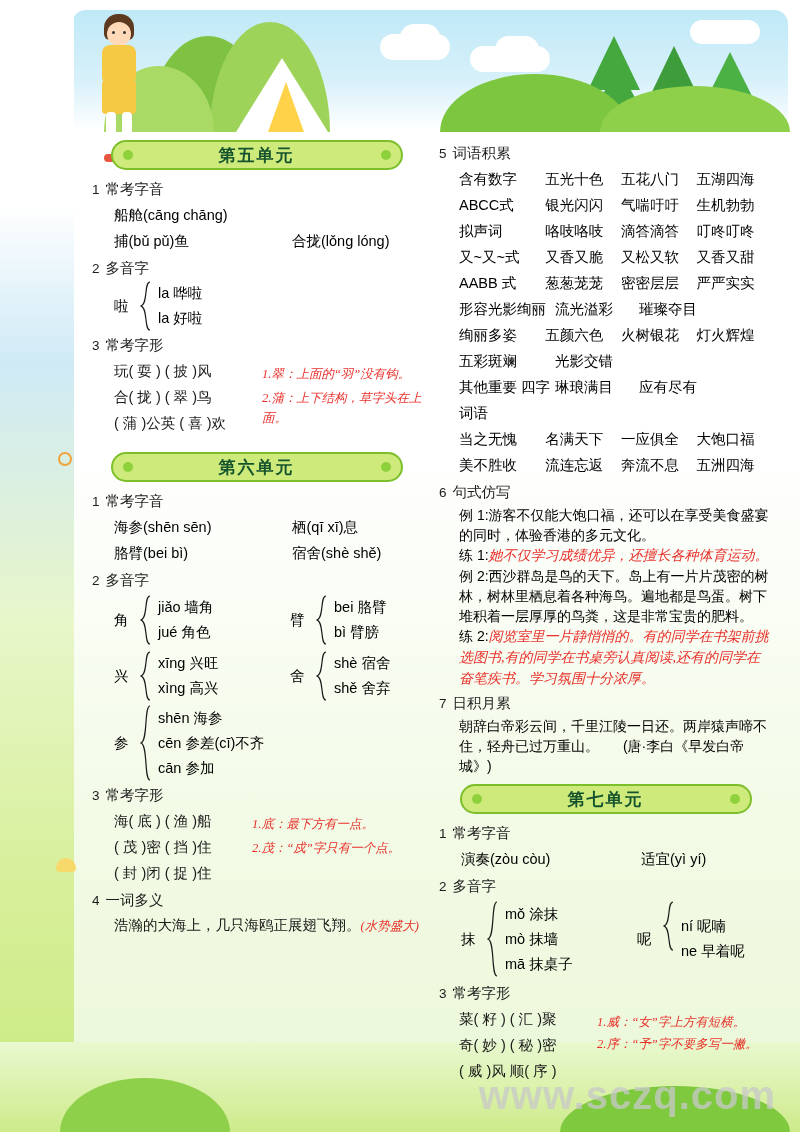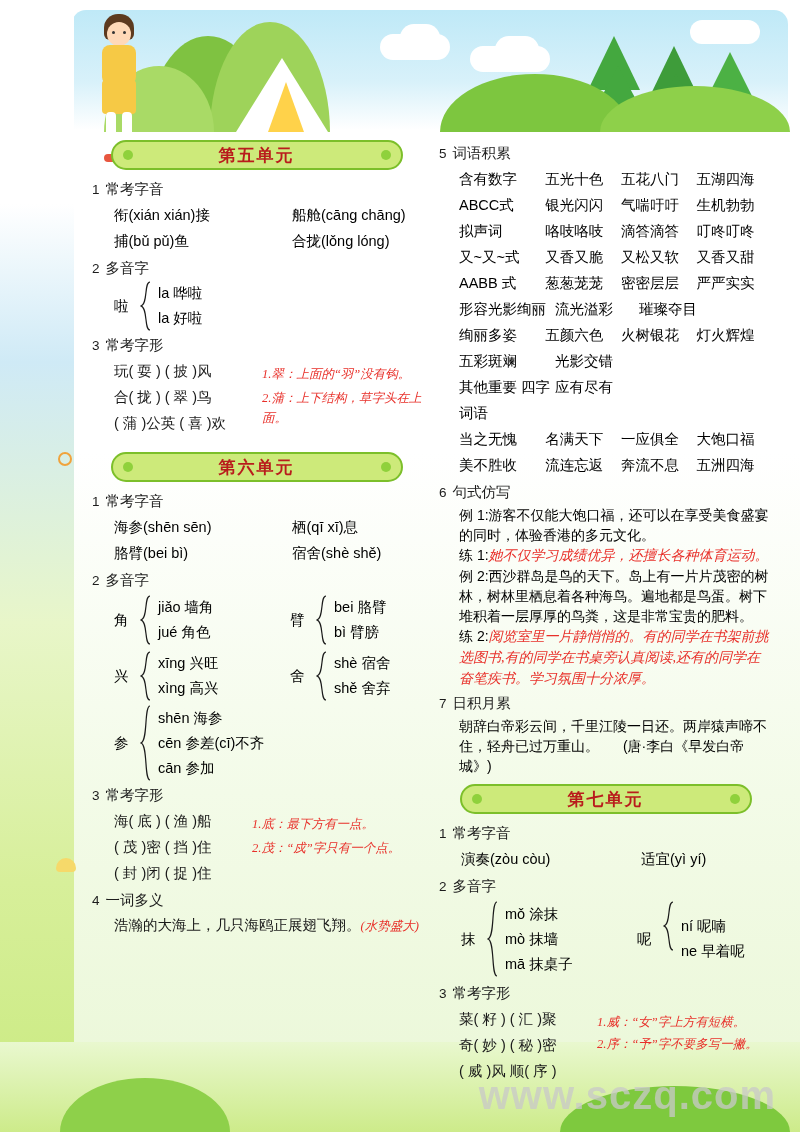--- a/index.html
+++ b/index.html
@@ -46,21 +46,21 @@
     padding: 0 14px 0 18px;
   }
   .col { width:333px; position:relative; }
   .banner {
     margin: 8px auto 10px auto;
     width: 292px; height: 30px;
     background:#cdea7a;
     border: 2.5px solid #7cbf2a;
     border-radius: 16px;
     display:flex; align-items:center; justify-content:center;
-    color:#b91c1c; font-weight:bold; font-size:17px;
+    color:#14532d; font-weight:bold; font-size:17px;
     letter-spacing: 2px;
     font-family:"Liberation Sans", sans-serif;
     position:relative;
   }
   .banner::before, .banner::after{
     content:""; position:absolute; top:50%; width:10px; height:10px;
     background:#8fd13c; border-radius:50%; transform:translateY(-50%);
   }
   .banner::before{ left:10px; }
   .banner::after{ right:10px; }
@@ -154,21 +154,20 @@
     <div class="col leftcol">
 
       <div class="banner">第五单元</div>
 
       <div class="sec">
         <div class="sec-head">
           <span class="sec-num">1</span>
           <span class="sec-title">常考字音</span>
         </div>
         <div class="kv">
-          <span style="width:148px">衔(xián xián)接</span>
           <span>船舱(cāng chāng)</span>
         </div>
         <div class="kv">
           <span style="width:148px">捕(bǔ pǔ)鱼</span>
           <span>合拢(lǒng lóng)</span>
         </div>
       </div>
 
       <div class="sec">
         <div class="sec-head">
@@ -364,20 +363,21 @@
             <span class="c2">五颜六色</span>
             <span class="c3">火树银花</span>
             <span class="c4">灯火辉煌</span>
           </div>
           <div class="row">
             <span class="c1">五彩斑斓</span>
             <span class="c2">光影交错</span>
           </div>
           <div class="row">
             <span class="c1">其他重要 四字词语</span>
+            <span class="c2">琳琅满目</span>
             <span class="c3">应有尽有</span>
           </div>
           <div class="row">
             <span class="c1">当之无愧</span>
             <span class="c2">名满天下</span>
             <span class="c3">一应俱全</span>
             <span class="c4">大饱口福</span>
           </div>
           <div class="row">
             <span class="c1">美不胜收</span>

